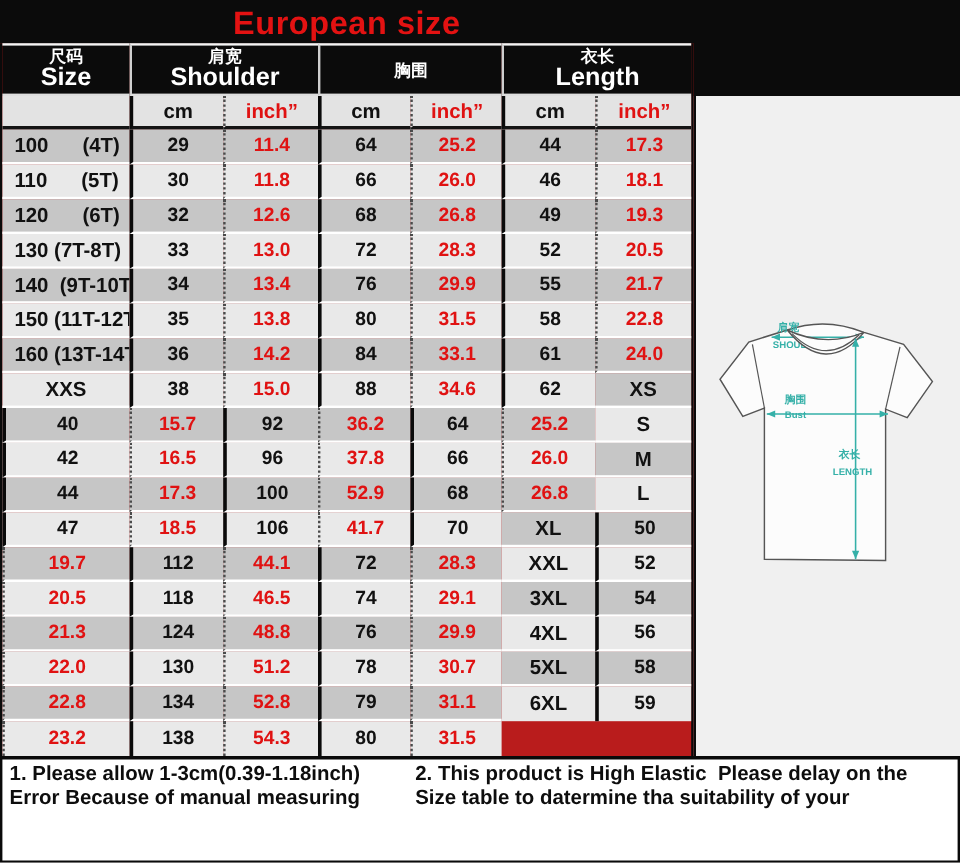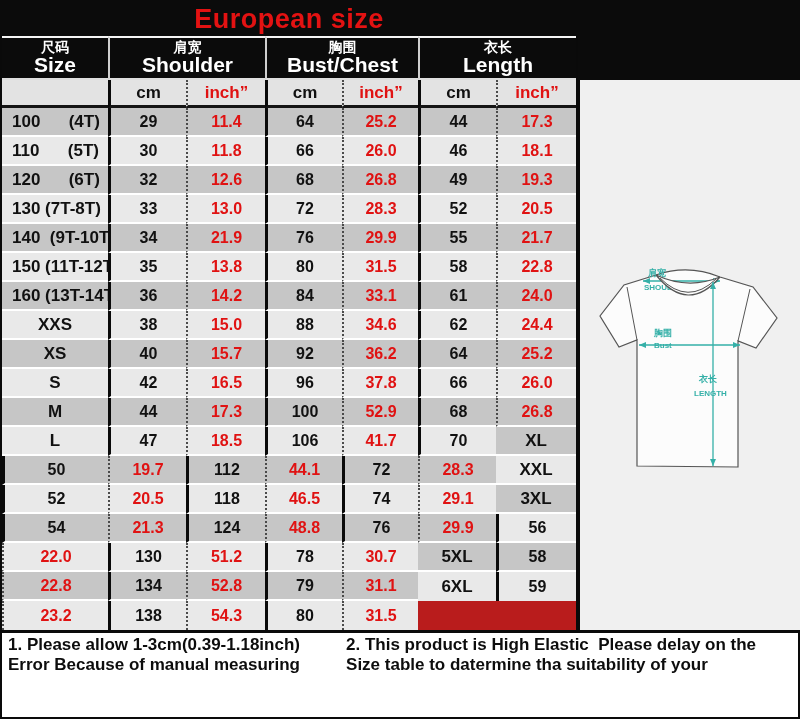--- a/index.html
+++ b/index.html
@@ -127,21 +127,20 @@
     <div class="cell hcell h-size">
       <span class="zh">尺码</span>
       <span class="en">Size</span>
     </div>
     <div class="cell hcell h-shoulder">
       <span class="zh">肩宽</span>
       <span class="en">Shoulder</span>
     </div>
     <div class="cell hcell h-bust">
       <span class="zh">胸围</span>
-      <span class="en">Bust/Chest</span>
     </div>
     <div class="cell hcell h-length">
       <span class="zh">衣长</span>
       <span class="en">Length</span>
     </div>
 
     <div class="cell sub"></div>
     <div class="cell sub c-main">cm</div>
     <div class="cell sub c-dash red">inch”</div>
     <div class="cell sub c-main">cm</div>
@@ -176,21 +175,21 @@
     <div class="cell dcell size-cell light kid">130 (7T-8T)</div>
     <div class="cell dcell c-main light">33</div>
     <div class="cell dcell c-dash red light">13.0</div>
     <div class="cell dcell c-main light">72</div>
     <div class="cell dcell c-dash red light">28.3</div>
     <div class="cell dcell c-main light">52</div>
     <div class="cell dcell c-dash red light">20.5</div>
 
     <div class="cell dcell size-cell dark kid">140  (9T-10T)</div>
     <div class="cell dcell c-main dark">34</div>
-    <div class="cell dcell c-dash red dark">21.9</div>
+    <div class="cell dcell c-dash red dark">13.4</div>
     <div class="cell dcell c-main dark">76</div>
     <div class="cell dcell c-dash red dark">29.9</div>
     <div class="cell dcell c-main dark">55</div>
     <div class="cell dcell c-dash red dark">21.7</div>
 
     <div class="cell dcell size-cell light kid">150 (11T-12T)</div>
     <div class="cell dcell c-main light">35</div>
     <div class="cell dcell c-dash red light">13.8</div>
     <div class="cell dcell c-main light">80</div>
     <div class="cell dcell c-dash red light">31.5</div>
@@ -204,21 +203,20 @@
     <div class="cell dcell c-dash red dark">33.1</div>
     <div class="cell dcell c-main dark">61</div>
     <div class="cell dcell c-dash red dark">24.0</div>
 
     <div class="cell dcell size-cell light">XXS</div>
     <div class="cell dcell c-main light">38</div>
     <div class="cell dcell c-dash red light">15.0</div>
     <div class="cell dcell c-main light">88</div>
     <div class="cell dcell c-dash red light">34.6</div>
     <div class="cell dcell c-main light">62</div>
-    <div class="cell dcell c-dash red light">24.4</div>
 
     <div class="cell dcell size-cell dark">XS</div>
     <div class="cell dcell c-main dark">40</div>
     <div class="cell dcell c-dash red dark">15.7</div>
     <div class="cell dcell c-main dark">92</div>
     <div class="cell dcell c-dash red dark">36.2</div>
     <div class="cell dcell c-main dark">64</div>
     <div class="cell dcell c-dash red dark">25.2</div>
 
     <div class="cell dcell size-cell light">S</div>
@@ -261,20 +259,21 @@
     <div class="cell dcell c-dash red light">29.1</div>
 
     <div class="cell dcell size-cell dark">3XL</div>
     <div class="cell dcell c-main dark">54</div>
     <div class="cell dcell c-dash red dark">21.3</div>
     <div class="cell dcell c-main dark">124</div>
     <div class="cell dcell c-dash red dark">48.8</div>
     <div class="cell dcell c-main dark">76</div>
     <div class="cell dcell c-dash red dark">29.9</div>
 
+    <div class="cell dcell size-cell light">4XL</div>
     <div class="cell dcell c-main light">56</div>
     <div class="cell dcell c-dash red light">22.0</div>
     <div class="cell dcell c-main light">130</div>
     <div class="cell dcell c-dash red light">51.2</div>
     <div class="cell dcell c-main light">78</div>
     <div class="cell dcell c-dash red light">30.7</div>
 
     <div class="cell dcell size-cell dark">5XL</div>
     <div class="cell dcell c-main dark">58</div>
     <div class="cell dcell c-dash red dark">22.8</div>

